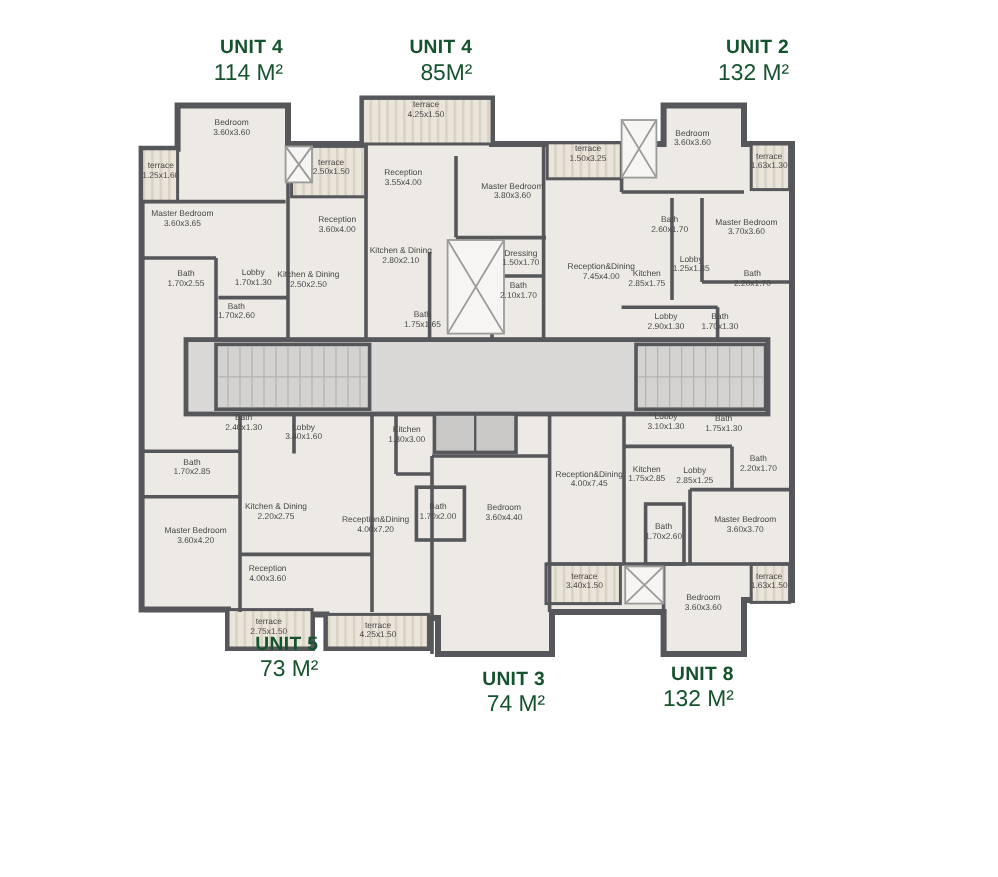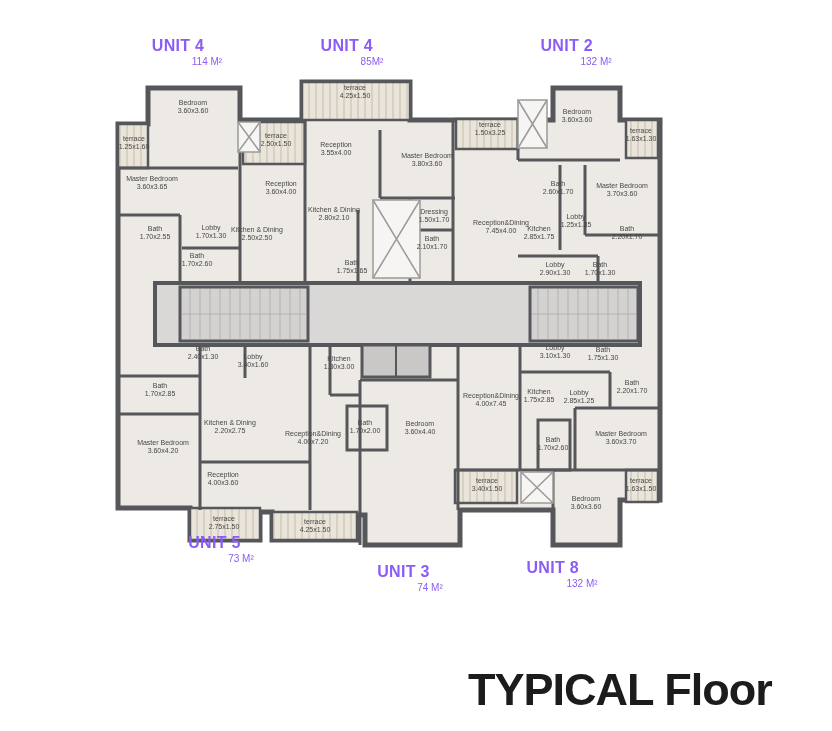--- a/index.html
+++ b/index.html
@@ -3,23 +3,23 @@
 <meta charset="utf-8">
 <style>
   html,body{margin:0;padding:0;}
   body{width:832px;height:731px;background:#ffffff;font-family:"Liberation Sans", sans-serif;}
   .canvas{position:relative;width:832px;height:731px;background:#ffffff;overflow:hidden;}
   .plan-svg{position:absolute;left:0;top:0;}
   .rooms-layer{position:absolute;left:0;top:0;width:832px;height:731px;pointer-events:none;}
   .room-label{position:absolute;transform:translate(-50%,-50%);text-align:center;color:#474747;
     font-size:7px;line-height:1.12;white-space:nowrap;}
   .room-label .rn,.room-label .rd{display:block;}
-  .unit-label{position:absolute;transform:translate(-50%,-50%);text-align:left;color:#8b5cf6;}
+  .unit-label{position:absolute;transform:translate(-50%,-50%);text-align:right;color:#14532d;}
   .unit-name{font-size:16px;font-weight:bold;letter-spacing:.3px;}
-  .unit-area{font-size:10px;margin-top:1px;margin-left:40px;}
+  .unit-area{font-size:19px;margin-top:1px;margin-left:40px;}
   .floor-title{position:absolute;left:468px;top:664px;font-size:45px;font-weight:bold;
     color:#1c1c1e;letter-spacing:-1px;}
 </style>
 </head>
 <body>
 
 <div class="canvas">
 
   <svg class="plan-svg" width="832" height="731" viewBox="0 0 832 731">
     <defs>
@@ -307,32 +307,31 @@
     </div>
 
   <div class="unit-label" style="left:187px;top:52px">
     <div class="unit-name">UNIT 4</div>
     <div class="unit-area">114 M²</div>
   </div>
   <div class="unit-label" style="left:352px;top:52px">
     <div class="unit-name">UNIT 4</div>
     <div class="unit-area">85M²</div>
   </div>
-  <div class="unit-label" style="left:576px;top:52px">
+  <div class="unit-label" style="left:608px;top:52px">
     <div class="unit-name">UNIT 2</div>
     <div class="unit-area">132 M²</div>
   </div>
   <div class="unit-label" style="left:221px;top:549px">
     <div class="unit-name">UNIT 5</div>
     <div class="unit-area">73 M²</div>
   </div>
   <div class="unit-label" style="left:410px;top:578px">
     <div class="unit-name">UNIT 3</div>
     <div class="unit-area">74 M²</div>
   </div>
   <div class="unit-label" style="left:562px;top:574px">
     <div class="unit-name">UNIT 8</div>
     <div class="unit-area">132 M²</div>
   </div>
 
-  <div class="floor-title">TYPICAL Floor</div>
 
 </div>
 
 </body></html>

